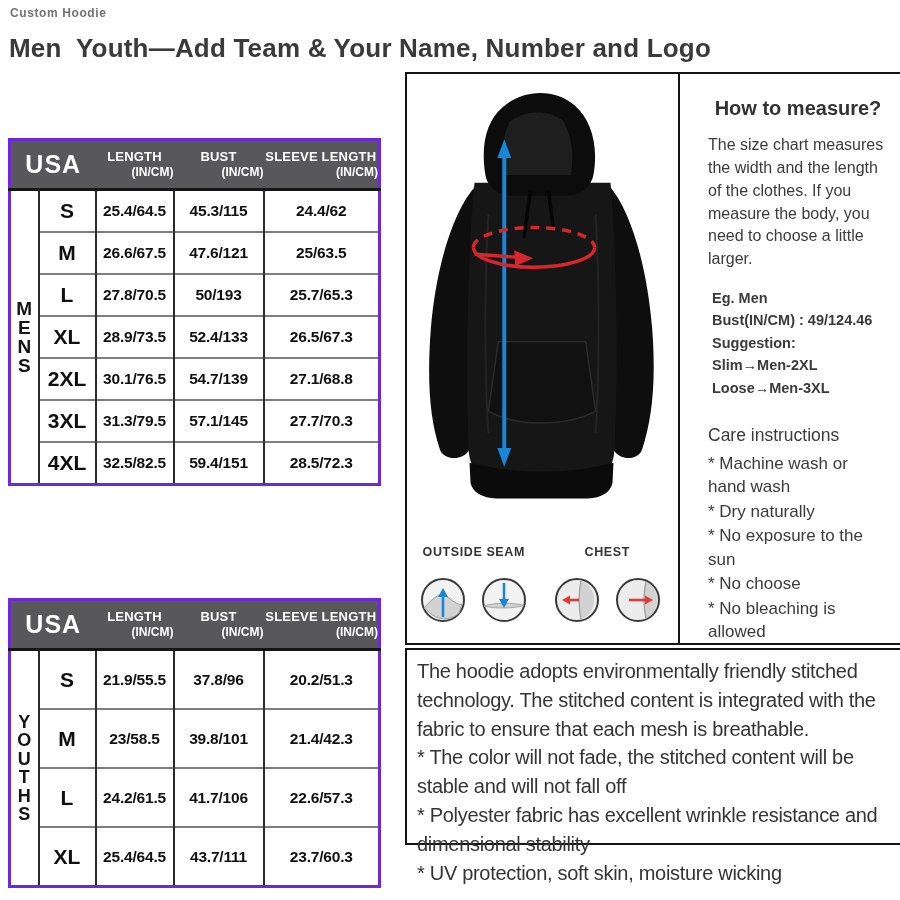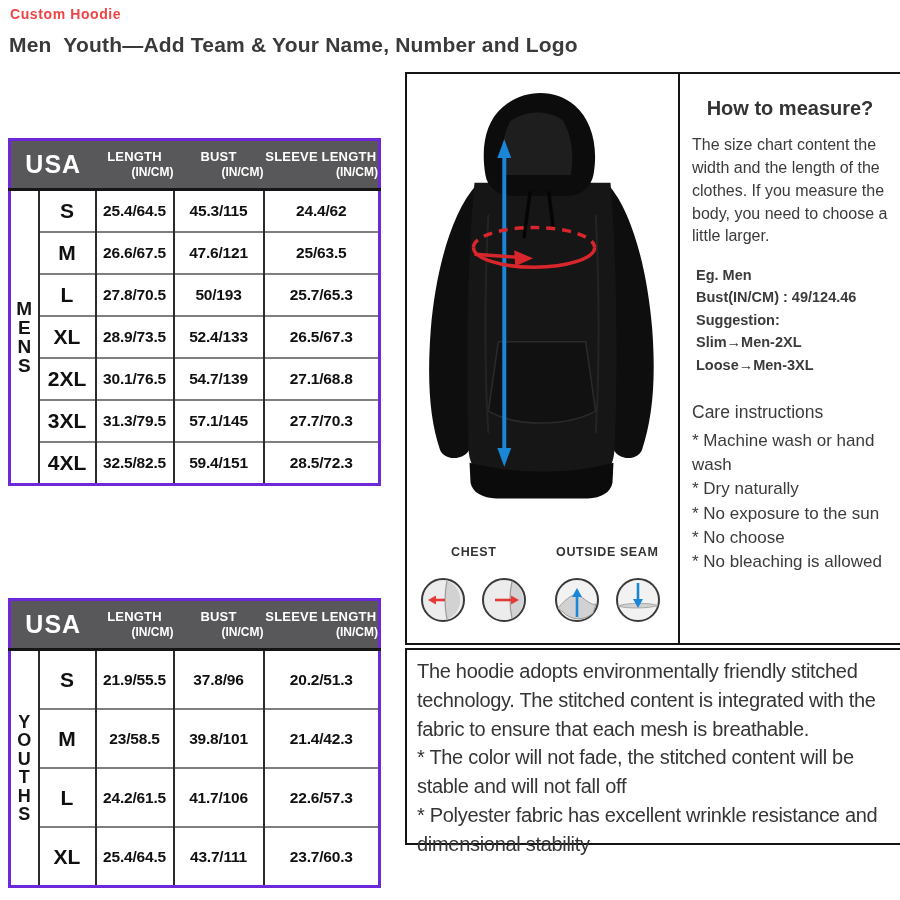--- a/index.html
+++ b/index.html
@@ -1,21 +1,21 @@
 <!DOCTYPE html>
 <html><head>
 <meta charset="utf-8">
 <style>
   html,body{margin:0;padding:0;background:#fff;}
   .page{position:relative;width:900px;height:900px;background:#ffffff;overflow:hidden;
         font-family:"Liberation Sans",sans-serif;color:#3a3a3a;}
 
   
-  .title{position:absolute;left:10px;top:6px;font-size:14px;font-weight:bold;color:#ef4444;letter-spacing:.6px;}
-  .subtitle{position:absolute;left:9px;top:33px;font-size:21px;font-weight:bold;color:#3a3a3a;white-space:pre;letter-spacing:.2px;}
+  .title{position:absolute;left:10px;top:6px;font-size:12px;font-weight:bold;color:#737373;letter-spacing:.6px;}
+  .subtitle{position:absolute;left:9px;top:33px;font-size:26px;font-weight:bold;color:#3a3a3a;white-space:pre;letter-spacing:.2px;}
 
   
   .size-table{position:absolute;border-collapse:collapse;table-layout:fixed;width:370px;border:3px solid #6d28d9;background:#fff;}
   .size-table.mens{left:8px;top:138px;}
   .size-table.youths{left:8px;top:598px;}
   .size-table th{background:#58585a;color:#ffffff;border:0;border-bottom:3px solid #151515;padding:3px 0;vertical-align:middle;}
   .size-table thead tr{height:50px;}
   th.usa{font-size:25px;font-weight:bold;letter-spacing:1px;}
   .col-name{display:block;font-size:13px;font-weight:bold;letter-spacing:.2px;line-height:1.25;}
   .col-unit{display:block;font-size:12px;font-weight:bold;line-height:1.2;text-align:right;}
@@ -32,21 +32,21 @@
   
   .right-top{position:absolute;left:405px;top:72px;width:495px;height:573px;border:2px solid #141414;border-right:0;display:flex;background:#fff;box-sizing:border-box;}
   .hoodie-area{width:273px;flex:none;position:relative;border-right:2px solid #141414;box-sizing:border-box;}
   .hoodie-svg{position:absolute;left:0;top:10px;width:271px;height:434px;}
   .measure-icons{position:absolute;left:0;right:4px;bottom:20px;display:flex;justify-content:space-around;align-items:flex-end;}
   .icon-group{display:flex;flex-direction:column;align-items:center;}
   .icon-label{font-size:12.5px;font-weight:bold;letter-spacing:.6px;color:#333;margin-bottom:18px;}
   .circles{display:flex;gap:15px;}
   .mi{width:46px;height:46px;display:block;}
 
-  .measure-panel{flex:1;padding:10px 12px 0 12px;font-size:16px;line-height:1.42;color:#3b3b3b;box-sizing:border-box;}
+  .measure-panel{flex:1;padding:10px 12px 0 28px;font-size:16px;line-height:1.42;color:#3b3b3b;box-sizing:border-box;}
   .panel-heading{font-size:20px;font-weight:bold;text-align:center;color:#333;margin:10px 0 12px;}
   .panel-body{margin:0 0 16px;}
   .eg-block{font-weight:bold;font-size:14.5px;line-height:1.55;margin:0 4px 24px;color:#3b3b3b;}
   .care-heading{font-size:17.5px;margin:0 0 4px;}
   .care-list{font-size:17px;line-height:1.38;}
   .care-list div{margin-bottom:1px;}
 
   
   .desc-box{position:absolute;left:405px;top:648px;width:495px;height:197px;border:2px solid #141414;border-right:0;
             box-sizing:border-box;padding:7px 4px 0 10px;font-size:20px;letter-spacing:-.3px;line-height:1.44;color:#353535;}
@@ -219,61 +219,61 @@
         <g fill="none" stroke="#d8262c">
           <path d="M67,163 A61,20 0 0 1 189,163" stroke-width="3.5" stroke-dasharray="9 7"></path>
           <path d="M67,163 A61,20 0 0 0 189,163" stroke-width="3.5"></path>
           <line x1="68" y1="170" x2="112" y2="173" stroke-width="3.5"></line>
           <polygon points="127,174 108,166 109,182" fill="#d8262c" stroke="none"></polygon>
         </g>
       </svg>
 
       <div class="measure-icons">
         <div class="icon-group">
+          <div class="icon-label">OUTSIDE SEAM</div>
+          <div class="circles">
+            <svg class="mi" viewBox="0 0 46 46" xmlns="http://www.w3.org/2000/svg">
+              <circle cx="23" cy="23" r="21" fill="#f2f2f2" stroke="#3a3a3a" stroke-width="2"></circle>
+              <path d="M4,31 C13,21 20,15 26,19 C32,23 38,29 42,27 L39,36 A21,21 0 0 1 9,35 Z" fill="#d2d2d2" stroke="#9b9b9b" stroke-width="1"></path>
+              <line x1="23" y1="40" x2="23" y2="17" stroke="#1a86d8" stroke-width="2.6"></line>
+              <polygon points="23,11 18,20 28,20" fill="#1a86d8"></polygon>
+            </svg>
+            <svg class="mi" viewBox="0 0 46 46" xmlns="http://www.w3.org/2000/svg">
+              <circle cx="23" cy="23" r="21" fill="#f2f2f2" stroke="#3a3a3a" stroke-width="2"></circle>
+              <path d="M3,29 C12,25.5 34,25.5 43,28.5 C34,31.5 12,32 3,29 Z" fill="#d2d2d2" stroke="#9b9b9b" stroke-width="0.8"></path>
+              <line x1="23" y1="6" x2="23" y2="25" stroke="#1a86d8" stroke-width="2.6"></line>
+              <polygon points="23,31 18,22 28,22" fill="#1a86d8"></polygon>
+            </svg>
+          </div>
+        </div>
+        <div class="icon-group">
           <div class="icon-label">CHEST</div>
           <div class="circles">
             <svg class="mi" viewBox="0 0 46 46" xmlns="http://www.w3.org/2000/svg">
               <circle cx="23" cy="23" r="21" fill="#ececec" stroke="#3a3a3a" stroke-width="2"></circle>
               <path d="M27,3.5 A21,21 0 0 1 27,42.5 C24.5,30 24.5,16 27,3.5 Z" fill="#d2d2d2"></path>
               <path d="M27,3.5 C24.5,16 24.5,30 27,42.5" stroke="#9b9b9b" stroke-width="1.2" fill="none"></path>
               <line x1="25" y1="23" x2="13" y2="23" stroke="#e23b36" stroke-width="2.6"></line>
               <polygon points="8,23 16,18.5 16,27.5" fill="#e23b36"></polygon>
             </svg>
             <svg class="mi" viewBox="0 0 46 46" xmlns="http://www.w3.org/2000/svg">
               <circle cx="23" cy="23" r="21" fill="#ececec" stroke="#3a3a3a" stroke-width="2"></circle>
               <path d="M31,4.5 A21,21 0 0 1 31,41.5 C28.5,30 28.5,16 31,4.5 Z" fill="#d2d2d2"></path>
               <path d="M31,4.5 C28.5,16 28.5,30 31,41.5" stroke="#9b9b9b" stroke-width="1.2" fill="none"></path>
               <line x1="14" y1="23" x2="30" y2="23" stroke="#e23b36" stroke-width="2.6"></line>
               <polygon points="38,23 30,18.5 30,27.5" fill="#e23b36"></polygon>
             </svg>
           </div>
         </div>
-        <div class="icon-group">
-          <div class="icon-label">OUTSIDE SEAM</div>
-          <div class="circles">
-            <svg class="mi" viewBox="0 0 46 46" xmlns="http://www.w3.org/2000/svg">
-              <circle cx="23" cy="23" r="21" fill="#f2f2f2" stroke="#3a3a3a" stroke-width="2"></circle>
-              <path d="M4,31 C13,21 20,15 26,19 C32,23 38,29 42,27 L39,36 A21,21 0 0 1 9,35 Z" fill="#d2d2d2" stroke="#9b9b9b" stroke-width="1"></path>
-              <line x1="23" y1="40" x2="23" y2="17" stroke="#1a86d8" stroke-width="2.6"></line>
-              <polygon points="23,11 18,20 28,20" fill="#1a86d8"></polygon>
-            </svg>
-            <svg class="mi" viewBox="0 0 46 46" xmlns="http://www.w3.org/2000/svg">
-              <circle cx="23" cy="23" r="21" fill="#f2f2f2" stroke="#3a3a3a" stroke-width="2"></circle>
-              <path d="M3,29 C12,25.5 34,25.5 43,28.5 C34,31.5 12,32 3,29 Z" fill="#d2d2d2" stroke="#9b9b9b" stroke-width="0.8"></path>
-              <line x1="23" y1="6" x2="23" y2="25" stroke="#1a86d8" stroke-width="2.6"></line>
-              <polygon points="23,31 18,22 28,22" fill="#1a86d8"></polygon>
-            </svg>
-          </div>
-        </div>
       </div>
     </div>
 
     <div class="measure-panel">
       <div class="panel-heading">How to measure?</div>
-      <p class="panel-body">The size chart content the width and the length of the clothes.  If you measure the body, you need to choose a little larger.</p>
+      <p class="panel-body">The size chart measures the width and the length of the clothes.  If you measure the body, you need to choose a little larger.</p>
       <div class="eg-block">
           <div>Eg. Men</div>
           <div>Bust(IN/CM) : 49/124.46</div>
           <div>Suggestion:</div>
           <div>Slim→Men-2XL</div>
           <div>Loose→Men-3XL</div>
         </div>
       <div class="care-heading">Care instructions</div>
       <div class="care-list">
           <div>* Machine wash or hand wash</div>
@@ -283,16 +283,17 @@
           <div>* No bleaching is allowed</div>
         </div>
     </div>
   </div>
 
   <div class="desc-box">
     <p class="desc-intro">The hoodie adopts environmentally friendly stitched technology. The stitched content is integrated with the fabric to ensure that each mesh is breathable.</p>
     <div>
         <div>* The color will not fade, the stitched content will be stable and will not fall off</div>
         <div>* Polyester fabric has excellent wrinkle resistance and dimensional stability</div>
+        <div>* UV protection, soft skin, moisture wicking</div>
       </div>
   </div>
 
 </div>
 
 </body></html>

